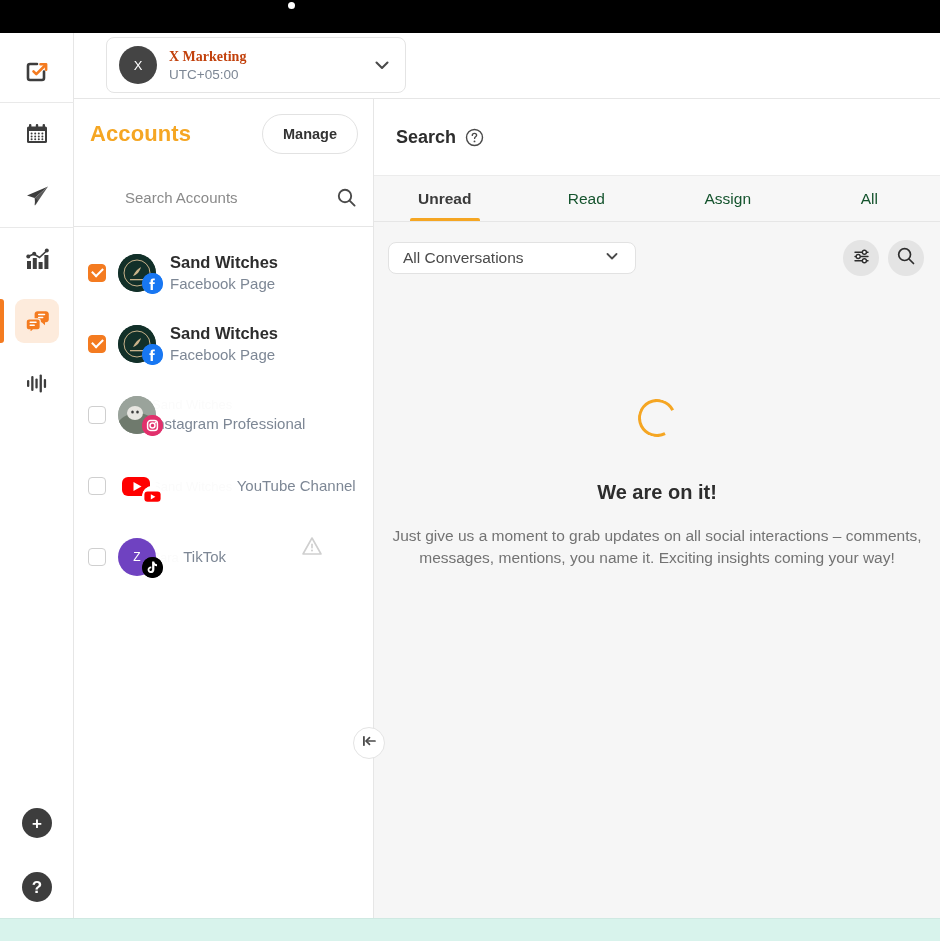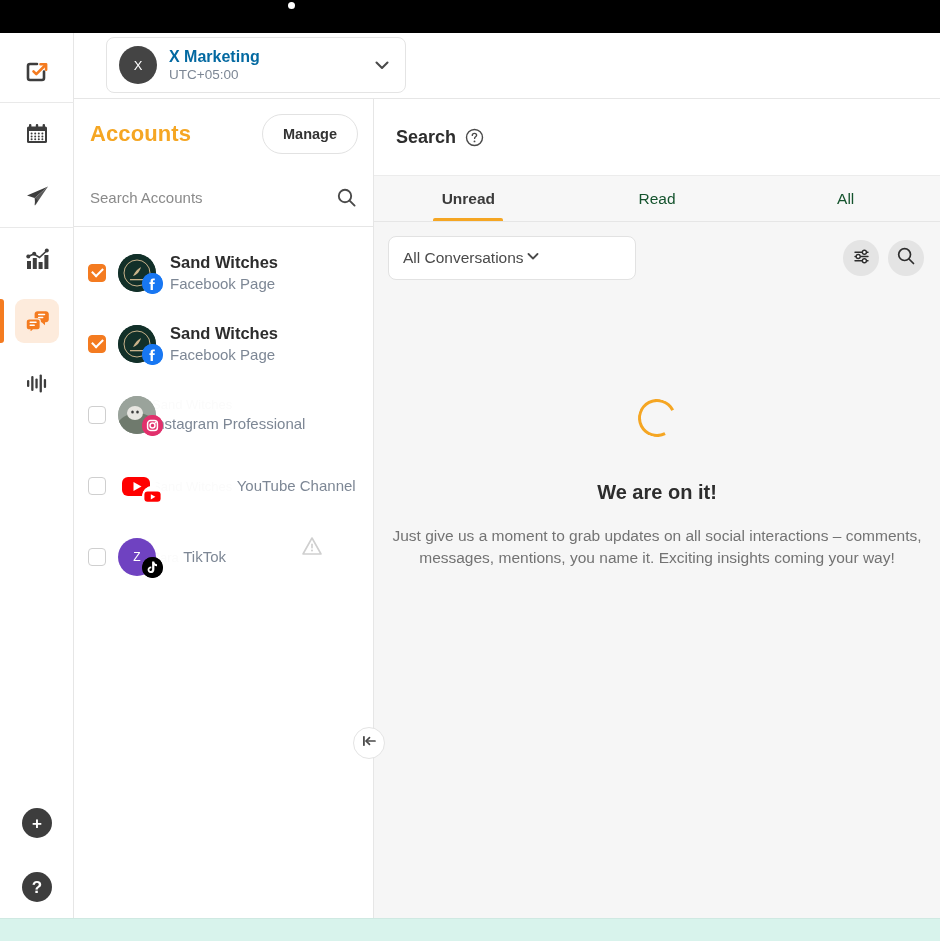--- a/index.html
+++ b/index.html
@@ -124,25 +124,26 @@
     background: #444444;
     color: #ffffff;
     font-size: 13px;
     display: flex;
     align-items: center;
     justify-content: center;
     flex: 0 0 auto;
   }
   .ws-text { margin-left: 12px; flex: 1 1 auto; overflow: hidden; }
   .ws-name {
-    font-size: 16px;
+    font-size: 14px;
     font-weight: bold;
-    color: #0369a1;
+    color: #c2410c;
     line-height: 19px;
     white-space: nowrap;
+    font-family: Liberation Serif, serif;
   }
   .ws-tz {
     font-size: 13.5px;
     color: #7d8795;
     line-height: 18px;
     white-space: nowrap;
   }
   .ws-chev { flex: 0 0 auto; color: #4a4a4a; display:flex; align-items:center; }
 
   
@@ -186,20 +187,21 @@
     border-bottom: 1px solid #e6e6e6;
   }
   .acc-search input {
     flex: 1 1 auto;
     border: none;
     outline: none;
     font-size: 15px;
     color: #4a4a4a;
     font-family: "Liberation Sans", sans-serif;
     background: transparent;
+    margin-left: 35px;
   }
   .acc-search input::placeholder { color: #8a8a8a; }
   .srch-ic { flex: 0 0 auto; margin-left: 8px; display:flex; }
 
   .acc-list { padding-top: 10px; }
   .acc-row {
     display: flex;
     align-items: center;
     height: 71px;
     padding: 0 16px 0 14px;
@@ -350,27 +352,27 @@
   }
 
   .filters {
     height: 72px;
     display: flex;
     align-items: center;
     padding: 0 16px 0 14px;
   }
   .select {
     width: 248px;
-    height: 44px;
+    height: 32px;
     background: #ffffff;
     border: 1px solid #e2e2e2;
     border-radius: 8px;
     display: flex;
     align-items: center;
-    justify-content: flex-start;
+    justify-content: space-between;
     padding: 0 14px;
     font-size: 15.5px;
     color: #4a4a4a;
     cursor: pointer;
   }
   .spacer { flex: 1 1 auto; }
   .round-ic {
     width: 36px; height: 36px;
     border-radius: 50%;
     background: #e4e4e4;
@@ -712,20 +714,21 @@
           <circle cx="9.5" cy="9.5" r="8" fill="none" stroke="#4a4a4a" stroke-width="1.4"></circle>
           <path d="M7.3 7.4c0-1.2 1-2 2.2-2s2.1.8 2.1 1.9c0 1.5-2 1.5-2 3.1" fill="none" stroke="#4a4a4a" stroke-width="1.4" stroke-linecap="round"></path>
           <circle cx="9.5" cy="13.4" r=".95" fill="#4a4a4a"></circle>
         </svg>
       </span>
     </div>
 
     <div class="tabs">
       <div class="tab active">Unread</div>
       <div class="tab">Read</div>
+      <div class="tab">Assign</div>
       <div class="tab">All</div>
     </div>
 
     <div class="filters">
       <div class="select">
         <span>All Conversations</span>
         <span>
           <svg width="18" height="18" viewBox="0 0 18 18">
               <path d="M4.5 7l4.5 4.5L13.5 7" fill="none" stroke="#4a4a4a" stroke-width="1.8" stroke-linecap="round" stroke-linejoin="round"></path>
             </svg>

